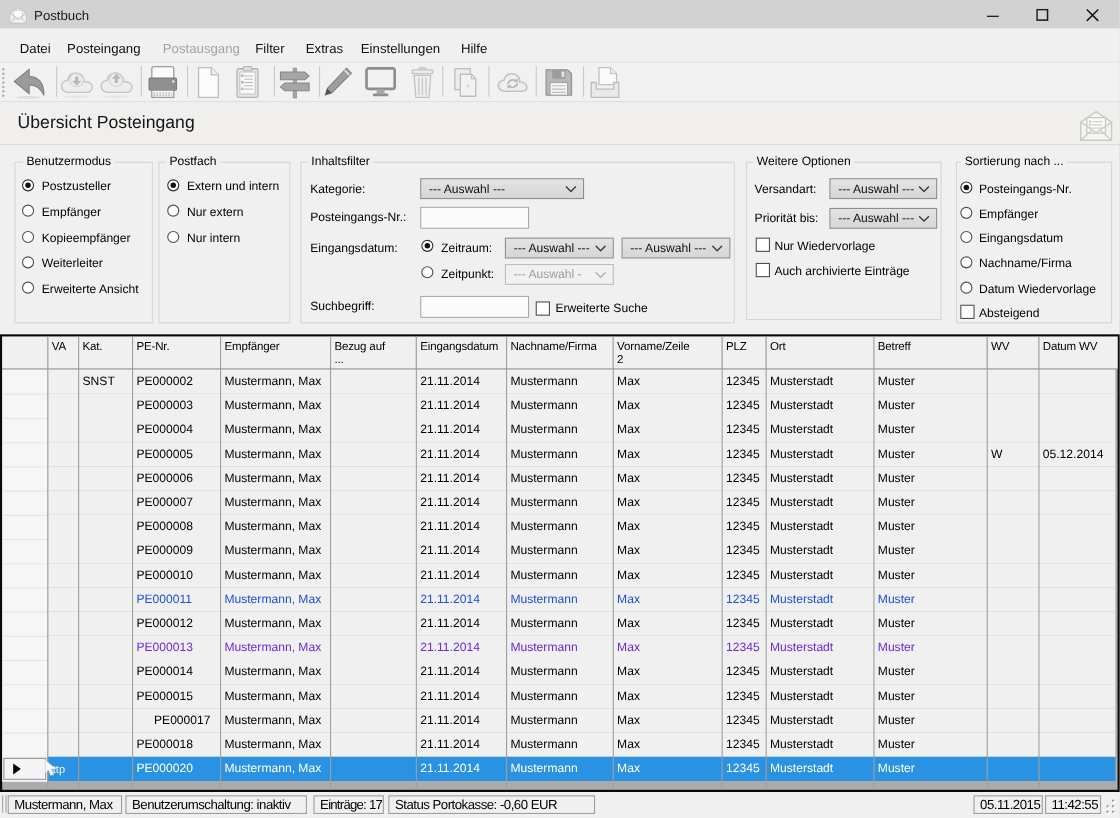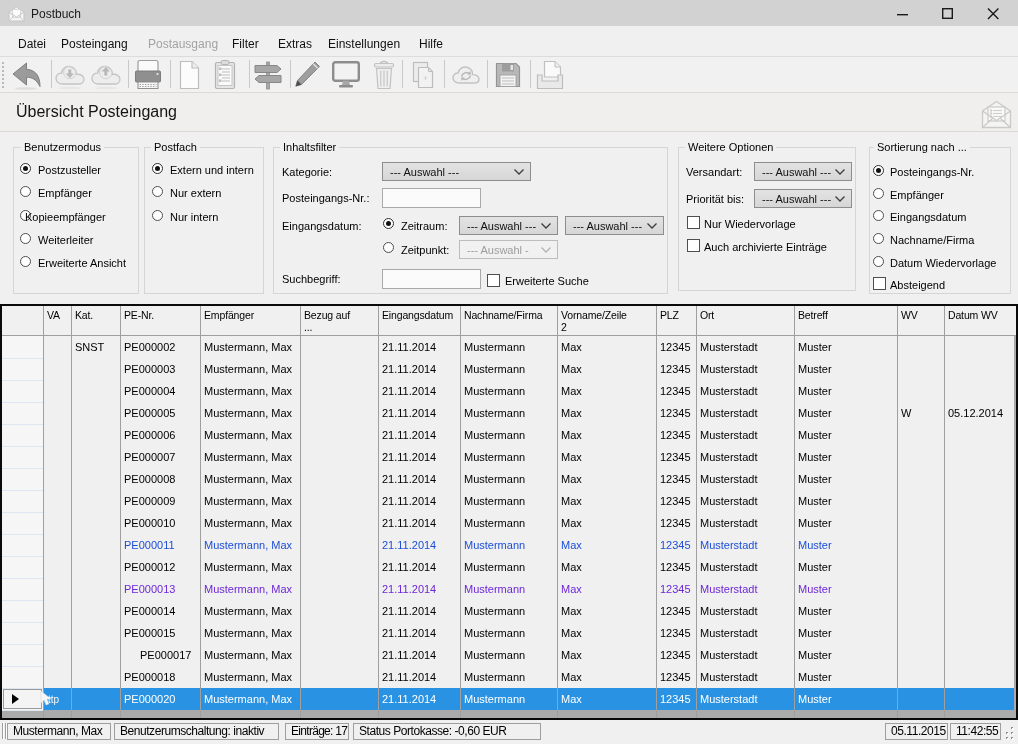--- a/index.html
+++ b/index.html
@@ -215,21 +215,21 @@
 <div id="headtitle" class="abs">Übersicht Posteingang</div>
 <div id="filters" class="abs" style="left:0;top:132px;width:1018px;height:172px">
 
   <div class="gbox" style="left:13px;top:15px;width:126px;height:147px">
     <span class="glabel" style="left:7px">Benutzermodus</span>
     <div class="radio sel" style="left:6px;top:15px"></div>
       <span class="lbl" style="left:24px;top:16px">Postzusteller</span>
     <div class="radio" style="left:6px;top:38px"></div>
       <span class="lbl" style="left:24px;top:39px">Empfänger</span>
     <div class="radio" style="left:6px;top:62px"></div>
-      <span class="lbl" style="left:11px;top:63px">Kopieempfänger</span>
+      <span class="lbl" style="left:24px;top:63px">Kopieempfänger</span>
     <div class="radio" style="left:6px;top:85px"></div>
       <span class="lbl" style="left:24px;top:86px">Weiterleiter</span>
     <div class="radio" style="left:6px;top:108px"></div>
       <span class="lbl" style="left:24px;top:109px">Erweiterte Ansicht</span>
   </div>
 
   <div class="gbox" style="left:144px;top:15px;width:120px;height:147px">
     <span class="glabel" style="left:6px">Postfach</span>
     <div class="radio sel" style="left:7px;top:15px"></div>
       <span class="lbl" style="left:25px;top:16px">Extern und intern</span>

